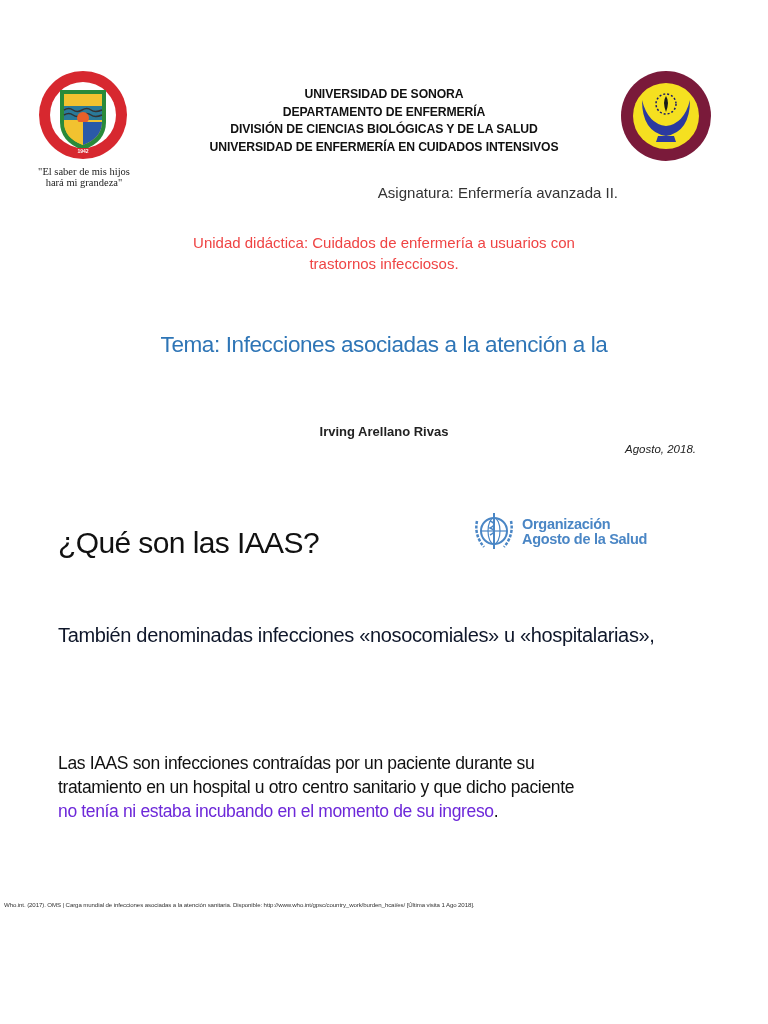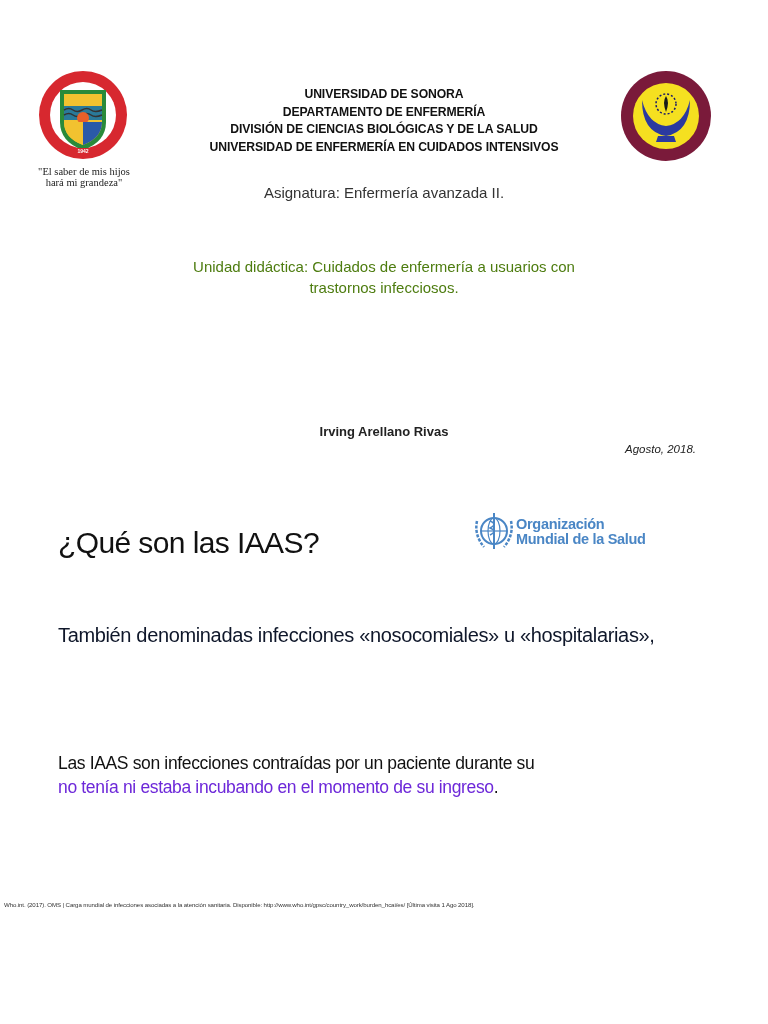--- a/index.html
+++ b/index.html
@@ -7,29 +7,29 @@
     body { position: relative; font-family: "Liberation Sans", "DejaVu Sans", sans-serif; color: #222; }
 
     .abs { position: absolute; margin-top: 48px; }
 
     
     .logo-left { left: 38px; top: 22px; width: 90px; height: 90px; }
     .motto { left: 20px; top: 118px; width: 128px; text-align: center; font-family: "Liberation Serif", "DejaVu Serif", serif; font-size: 10.5px; line-height: 11px; color: #222; }
     .logo-right { left: 620px; top: 22px; width: 92px; height: 92px; }
 
     .header-block { left: 150px; top: 38px; width: 468px; text-align: center; font-weight: bold; font-size: 12.2px; line-height: 17.5px; color: #111; letter-spacing: -0.1px; }
-    .asignatura { left: 150px; top: 136px; width: 468px; text-align: center; font-size: 15px; color: #333; }
-    .unidad { left: 150px; top: 208px; width: 468px; text-align: center; font-size: 15px; line-height: 21px; color: #4d7c0f; }
+    .asignatura { left: 150px; top: 136px; width: 468px; text-align: right; font-size: 15px; color: #333; }
+    .unidad { left: 150px; top: 184px; width: 468px; text-align: center; font-size: 15px; line-height: 21px; color: #ef4444; }
     .tema { left: 100px; top: 283px; width: 568px; text-align: center; font-size: 22.5px; line-height: 28px; color: #2e75b6; letter-spacing: -0.4px; }
     .author { left: 150px; top: 376px; width: 468px; text-align: center; font-weight: bold; font-size: 13px; color: #222; }
     .date { left: 560px; top: 395px; width: 136px; text-align: right; font-style: italic; font-size: 11.5px; color: #222; }
 
     
     .q-title { left: 58px; top: 478px; font-size: 30px; color: #111; letter-spacing: -0.6px; }
-    .who-logo { left: 472px; top: 460px; width: 210px; height: 48px; display: flex; align-items: center; gap: 0; }
+    .who-logo { left: 472px; top: 460px; width: 210px; height: 48px; display: flex; align-items: center; gap: 6px; }
     .who-text { font-size: 14.5px; line-height: 15px; color: #4a86c5; font-weight: bold; letter-spacing: -0.3px; }
     .p1 { left: 58px; top: 576px; width: 660px; font-size: 20px; color: #0f172a; letter-spacing: -0.35px; }
     .p2 { left: 58px; top: 703px; width: 670px; font-size: 17.5px; line-height: 24px; color: #111; letter-spacing: -0.35px; }
     .p2 .red { color: #6d28d9; font-weight: normal; }
     .citation { left: 4px; top: 853px; width: 760px; font-size: 6.1px; color: #333; white-space: nowrap; letter-spacing: -0.1px; }
   </style>
 </head>
 <body>
 
 <div class="abs logo-left">
@@ -72,43 +72,45 @@
 </div>
 
 <div class="abs asignatura">Asignatura: Enfermería avanzada II.</div>
 
 <div class="abs unidad">
   <div>Unidad didáctica: Cuidados de enfermería a usuarios con</div>
   <div>trastornos infecciosos.</div>
 </div>
 
 <div class="abs tema">
+  <div>Tema: Infecciones asociadas a la atención a la</div>
 </div>
 
 <div class="abs author">Irving Arellano Rivas</div>
 <div class="abs date">Agosto, 2018.</div>
 
 <div class="abs q-title">¿Qué son las IAAS?</div>
 
 <div class="abs who-logo">
   <svg width="44" height="42" viewBox="0 0 44 42">
     <circle cx="22" cy="20" r="13" fill="none" stroke="#4a86c5" stroke-width="2"></circle>
     <ellipse cx="22" cy="20" rx="6" ry="13" fill="none" stroke="#4a86c5" stroke-width="1.2"></ellipse>
     <line x1="9" y1="20" x2="35" y2="20" stroke="#4a86c5" stroke-width="1.2"></line>
     <line x1="22" y1="2" x2="22" y2="38" stroke="#4a86c5" stroke-width="2"></line>
     <path d="M18 10 q8 3 0 7 q8 3 0 7" stroke="#4a86c5" stroke-width="1.6" fill="none"></path>
     <path d="M5 10 Q2 24 12 36" stroke="#4a86c5" stroke-width="2.5" fill="none" stroke-dasharray="3 1.5"></path>
     <path d="M39 10 Q42 24 32 36" stroke="#4a86c5" stroke-width="2.5" fill="none" stroke-dasharray="3 1.5"></path>
   </svg>
   <div class="who-text">
     <div>Organización</div>
-    <div>Mundial de la Salud</div>
+    <div>Agosto de la Salud</div>
   </div>
 </div>
 
 <div class="abs p1">También denominadas infecciones «nosocomiales» u «hospitalarias»,</div>
 
 <div class="abs p2">
   <div>Las IAAS son infecciones contraídas por un paciente durante su</div>
+  <div>tratamiento en un hospital u otro centro sanitario y que dicho paciente</div>
   <div><span class="red">no tenía ni estaba incubando en el momento de su ingreso</span><span>.</span></div>
 </div>
 
 <div class="abs citation">Who.int. (2017). OMS | Carga mundial de infecciones asociadas a la atención sanitaria. Disponible: http://www.who.int/gpsc/country_work/burden_hcai/es/ [Última visita 1 Ago 2018].</div>
 
 </body></html>

